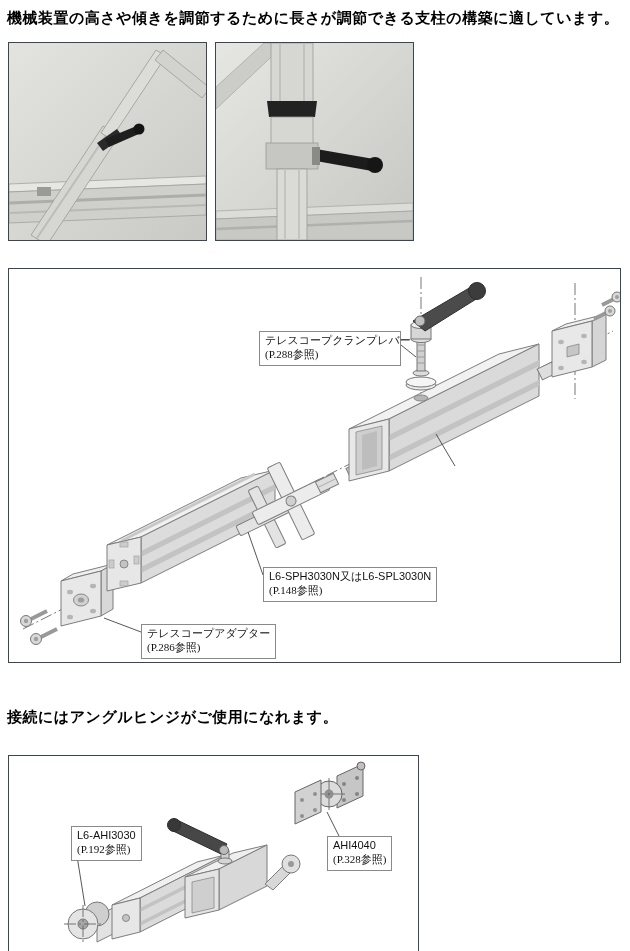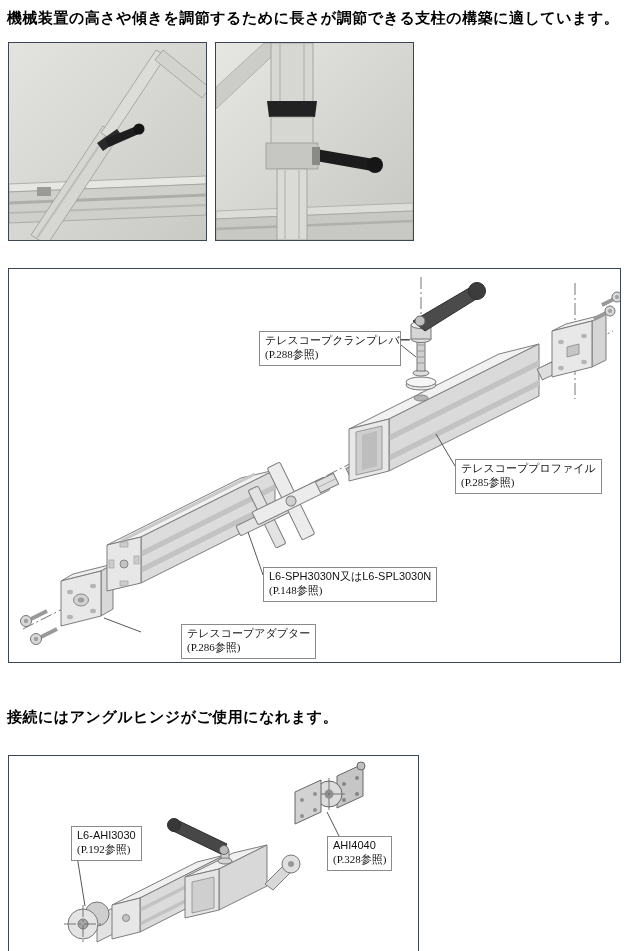--- a/index.html
+++ b/index.html
@@ -212,29 +212,25 @@
     <line x1="392" y1="76" x2="407" y2="88" class="ld"></line>
     <line x1="446" y1="197" x2="427" y2="165" class="ld"></line>
     <line x1="254" y1="306" x2="239" y2="263" class="ld"></line>
     <line x1="132" y1="363" x2="95" y2="349" class="ld"></line>
   </svg>
 
   <div class="dlabel" style="left:250px;top:62px;width:142px;box-sizing:border-box;">
     <span class="dname">テレスコープクランプレバー</span>
     <span class="dref">(P.288参照)</span>
   </div>
-  <div class="dlabel" style="left:446px;top:190px;">
-    <span class="dname">テレスコーププロファイル</span>
-    <span class="dref">(P.285参照)</span>
-  </div>
   <div class="dlabel" style="left:254px;top:298px;">
     <span class="dname">L6-SPH3030N又はL6-SPL3030N</span>
     <span class="dref">(P.148参照)</span>
   </div>
-  <div class="dlabel" style="left:132px;top:355px;margin-left:40px;">
+  <div class="dlabel" style="left:132px;top:355px;">
     <span class="dname">テレスコープアダプター</span>
     <span class="dref">(P.286参照)</span>
   </div>
 </div>
 
 <div class="heading" style="top:708px;">接続にはアングルヒンジがご使用になれます。</div>
 
 <div class="frame" style="left:8px;top:755px;width:409px;height:209px;">
   <svg width="409" height="209" viewBox="0 0 409 209">
 

